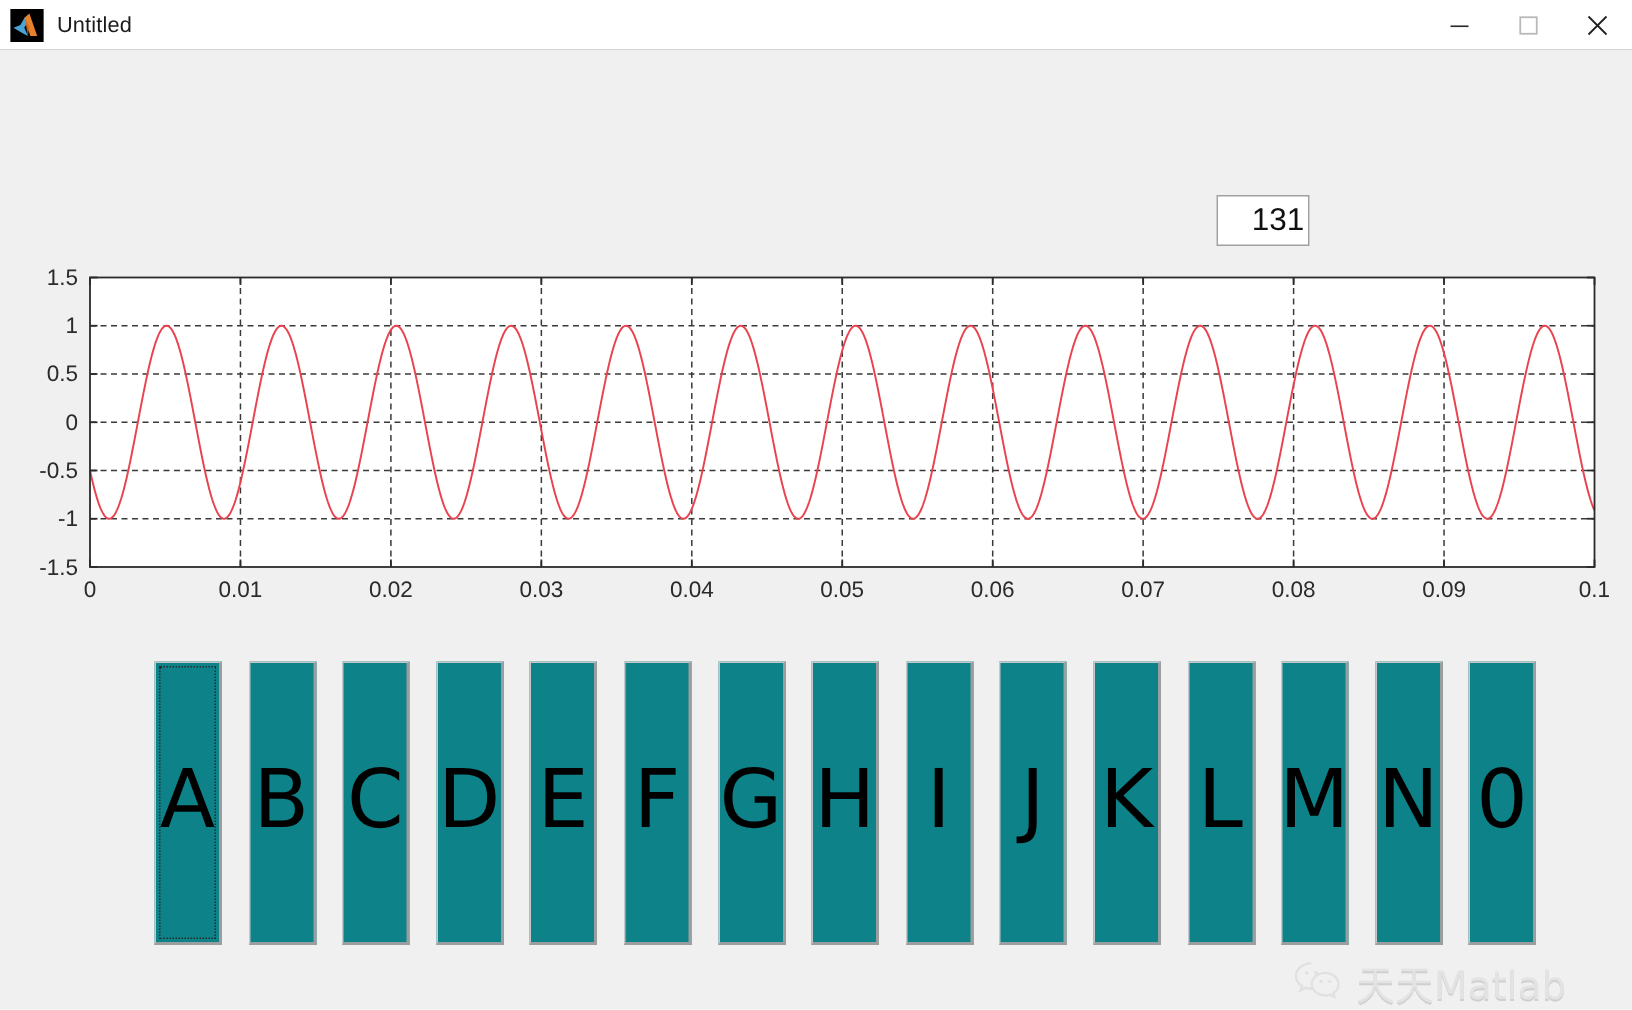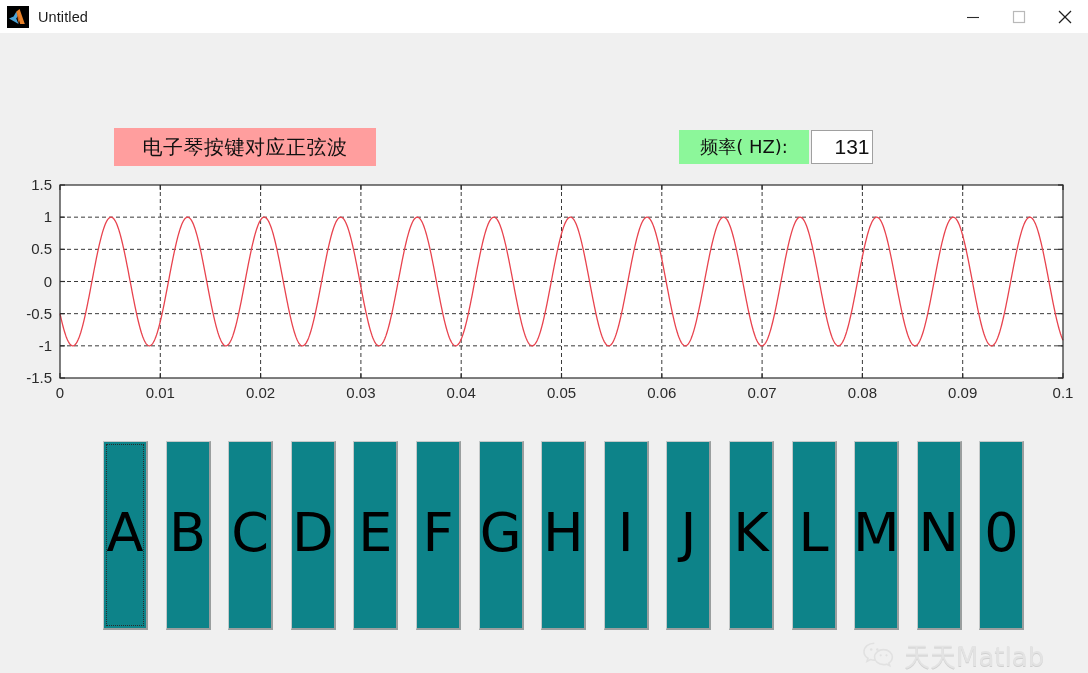--- a/index.html
+++ b/index.html
@@ -218,23 +218,21 @@
         <svg width="16" height="16" viewBox="0 0 16 16">
           <line x1="2" y1="2" x2="14" y2="14" stroke="#1f1f1f" stroke-width="1.2"></line>
           <line x1="14" y1="2" x2="2" y2="14" stroke="#1f1f1f" stroke-width="1.2"></line>
         </svg>
       </div>
     </div>
   </div>
 
   <div id="figure-body">
 
-    <div id="title-label">电子琴按键对应正弦波</div>
-
-    <div id="freq-label">频率( HZ):</div>
+
     <div id="freq-input">131</div>
 
     <div id="plot-wrap">
       <svg id="plot-svg" width="1088" height="640" viewBox="0 0 1088 640">
           <rect x="60" y="152" width="1003" height="193" fill="#ffffff"></rect>
           <g>
             <line x1="160.3" y1="152" x2="160.3" y2="345" stroke="#3a3a3a" stroke-width="1" stroke-dasharray="4,3"></line>
             <line x1="260.6" y1="152" x2="260.6" y2="345" stroke="#3a3a3a" stroke-width="1" stroke-dasharray="4,3"></line>
             <line x1="360.9" y1="152" x2="360.9" y2="345" stroke="#3a3a3a" stroke-width="1" stroke-dasharray="4,3"></line>
             <line x1="461.2" y1="152" x2="461.2" y2="345" stroke="#3a3a3a" stroke-width="1" stroke-dasharray="4,3"></line>

